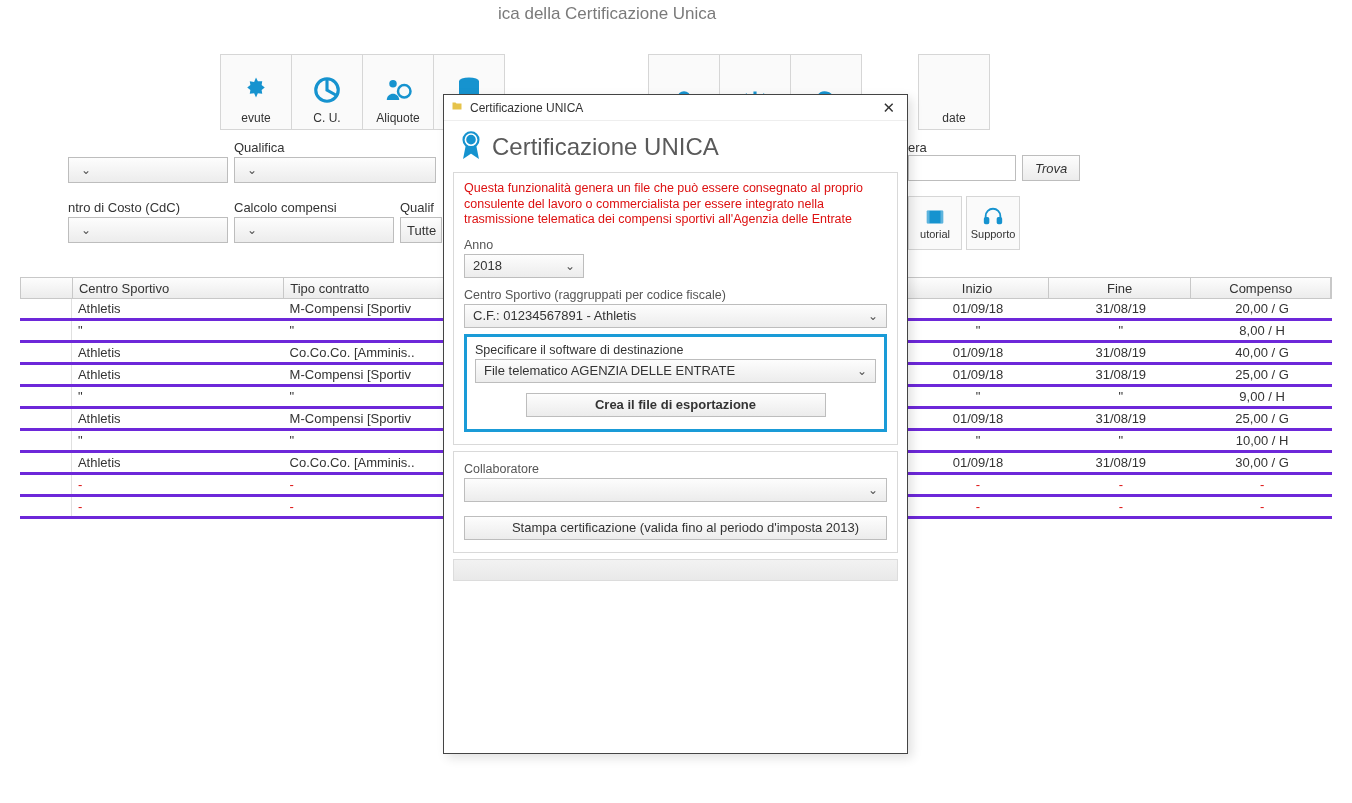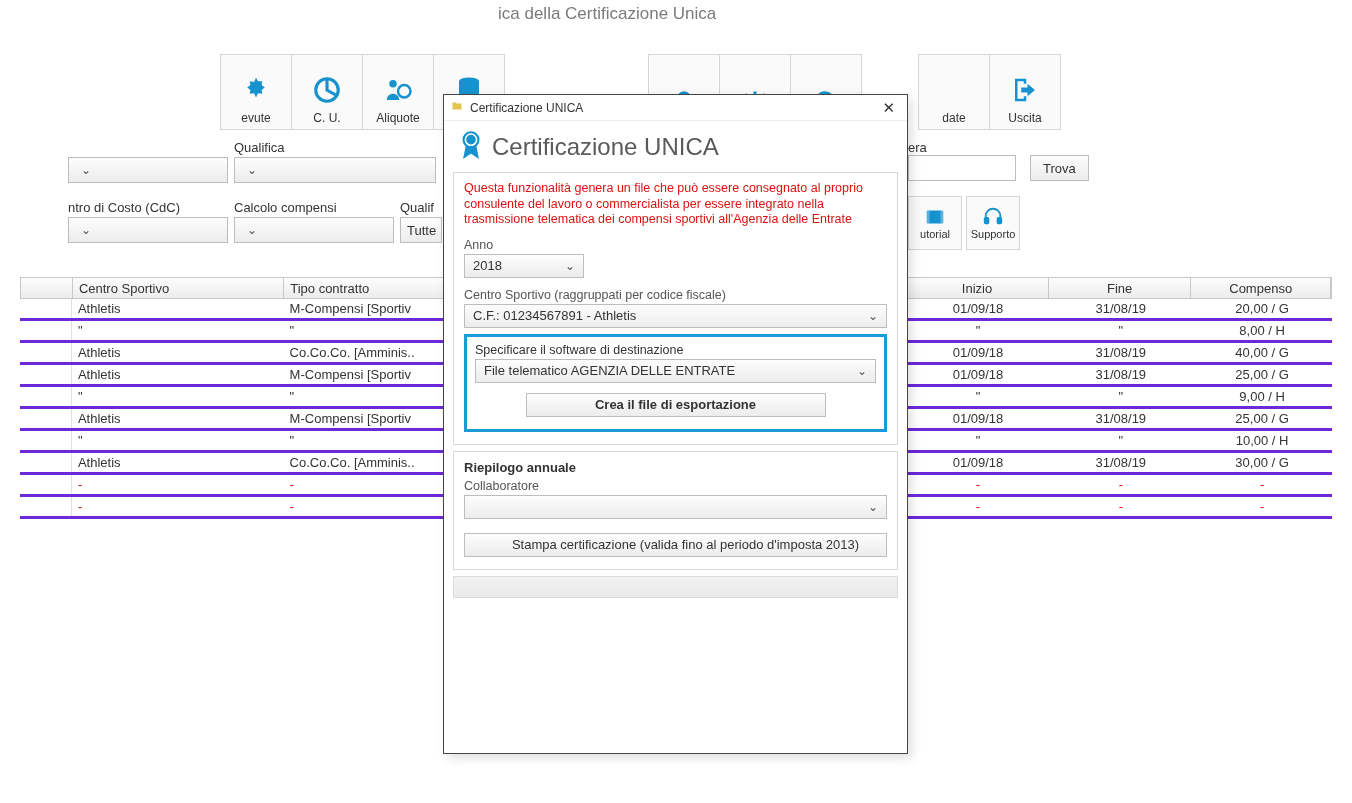--- a/index.html
+++ b/index.html
@@ -211,43 +211,36 @@
       </svg>
   </div>
 </div>
 
 <div class="toolbar-right" style="left:908px;">
   <div style="width:10px"></div>
   <div class="tool-btn" style="overflow:hidden">
     <svg width="10" height="30"></svg>
     <span>date</span>
   </div>
-  <div class="tool-btn">
-    <svg width="34" height="30" viewBox="0 0 24 24" fill="#1693cf">
-        <path d="M4 3h9v4h-2V5H6v14h5v-2h2v4H4z"></path>
-        <path d="M14 7l6 5-6 5v-3h-5v-4h5z"></path>
-      </svg>
-    <span>Uscita</span>
-  </div>
 </div>
 
 <div class="filter-row filter-row1">
   <div class="field-group" style="justify-content:flex-end;">
     <div class="dropdown chev" style="width:160px;"></div>
   </div>
   <div class="field-group">
     <label>Qualifica</label>
     <div class="dropdown chev" style="width:202px;"></div>
   </div>
 </div>
 <div style="position:absolute; top:140px; left:908px; display:flex; flex-direction:column;">
   <label>era</label>
   <div style="display:flex;">
     <input class="txt-input" style="width: 108px;">
-    <div class="btn-flat" style="margin-left:14px;">Trova</div>
+    <div class="btn-flat" style="margin-left:6px;font-style:italic;">Trova</div>
   </div>
 </div>
 
 <div class="filter-row filter-row2">
   <div class="field-group">
     <label>ntro di Costo (CdC)</label>
     <div class="dropdown chev" style="width:160px;"></div>
   </div>
   <div class="field-group">
     <label>Calcolo compensi</label>
@@ -421,21 +414,20 @@
       <div style="font-size:12.5px;">Specificare il software di destinazione</div>
       <div class="sel">
         <span>File telematico AGENZIA DELLE ENTRATE</span>
           <span class="chev"></span>
       </div>
       <div class="big-btn" style="width:300px;">Crea il file di esportazione</div>
     </div>
   </div>
 
   <div class="section">
-    <div class="section-title">Riepilogo annuale</div>
     <div class="small-label" style="margin-top:2px;">Collaboratore</div>
     <div class="sel">
       <span></span>
         <span class="chev"></span>
     </div>
     <div class="big-btn sm" style="width:100%; margin-top:14px;">Stampa certificazione (valida fino al periodo d'imposta 2013)</div>
   </div>
 
   <div class="status-strip"></div>
 </div>

